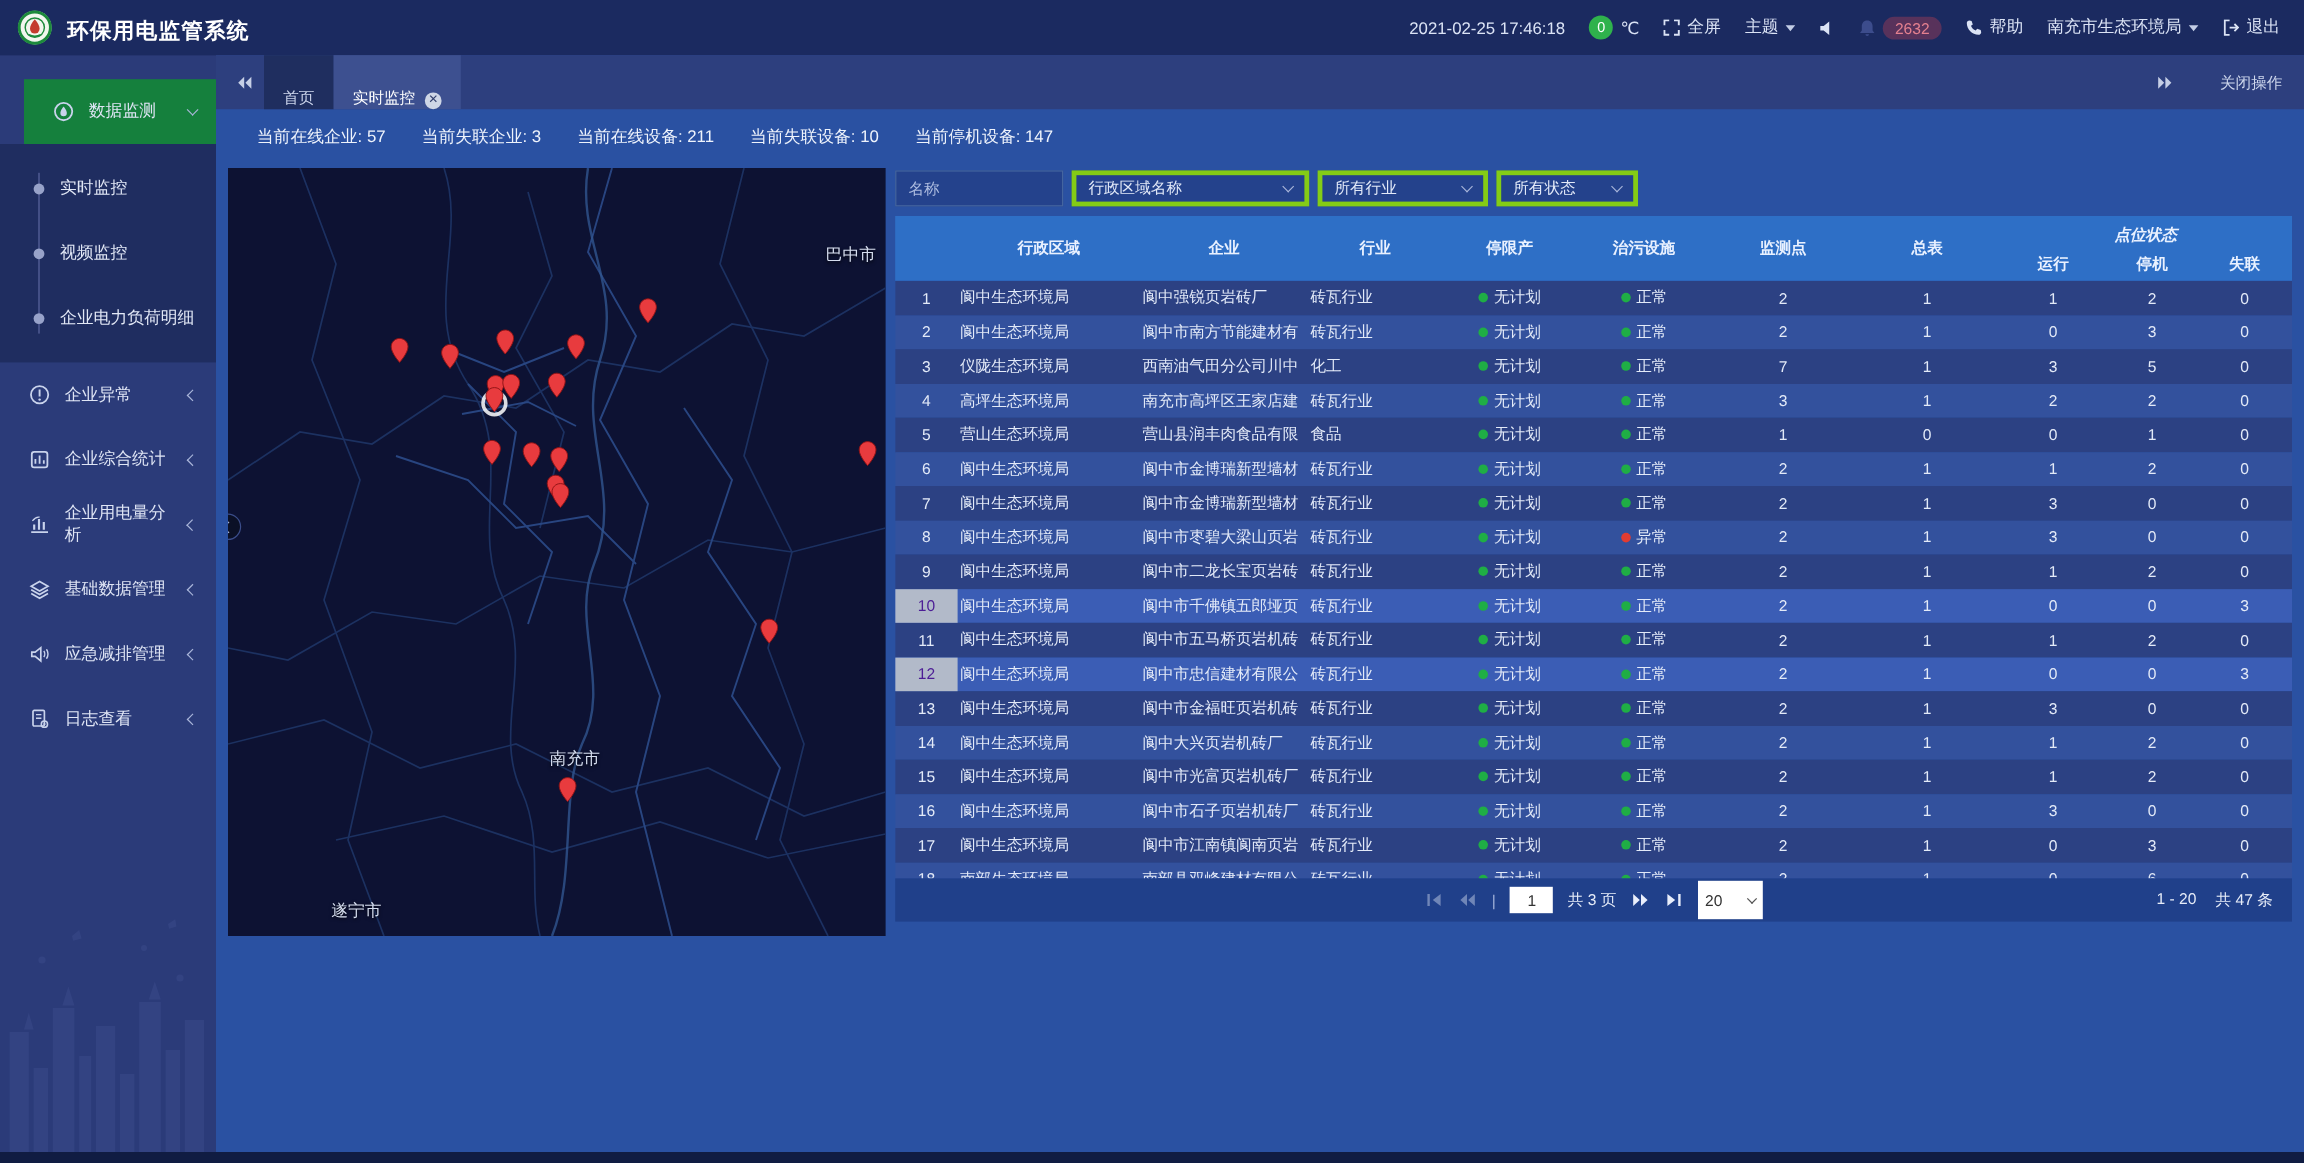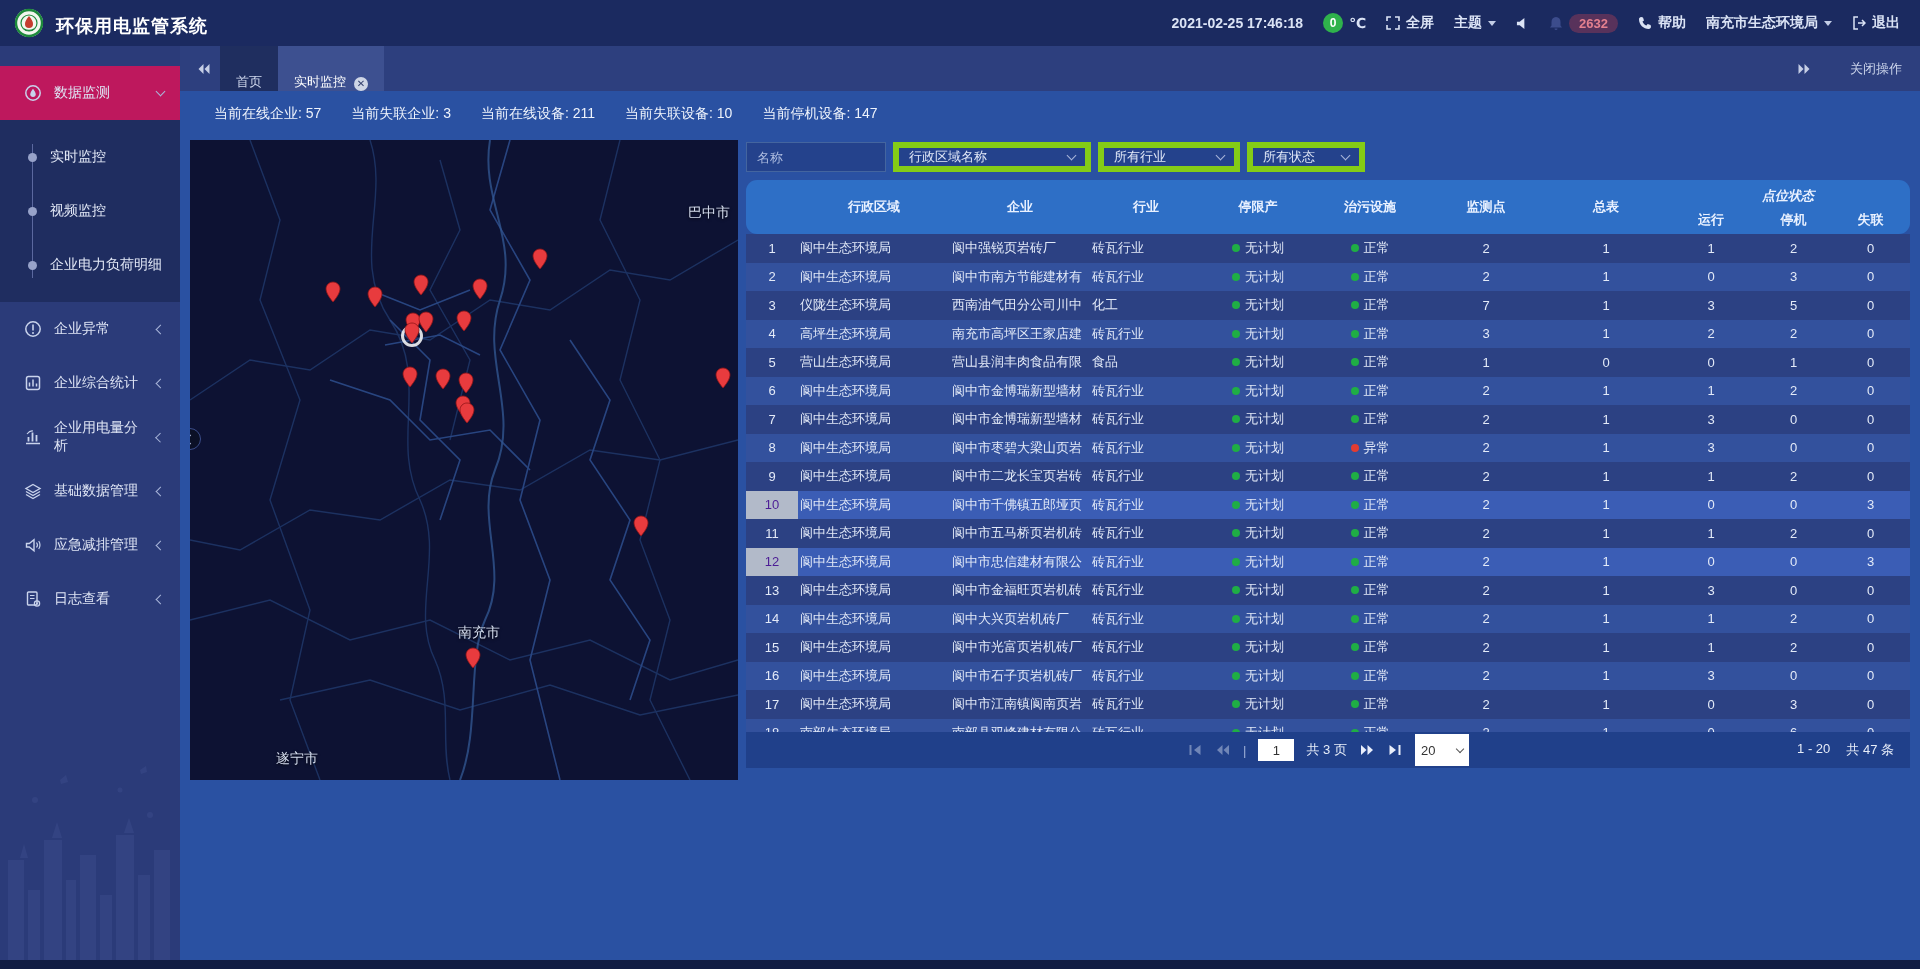--- a/index.html
+++ b/index.html
@@ -4,37 +4,37 @@
 <style>
   * { box-sizing: border-box; margin: 0; padding: 0; }
   html,body { width:1920px; height:969px; overflow:hidden; background:#101c42;
     font-family:"Liberation Sans","DejaVu Sans",sans-serif; color:#e6ecf8; }
 
   
   .topbar { height:46px; background:#1b2a60; display:flex; align-items:center; padding:0 20px 0 14px; }
   .brand { display:flex; align-items:flex-end; gap:12px; }
   .logo { width:30px; height:30px; display:inline-flex; }
   .app-title { font-size:18px; font-weight:bold; letter-spacing:1px; color:#ffffff; }
-  .topbar-right { margin-left:auto; display:flex; align-items:center; gap:20px; font-size:14px; color:#dbe3f5;font-weight:bold; }
+  .topbar-right { margin-left:auto; display:flex; align-items:center; gap:20px; font-size:14px; color:#dbe3f5; }
   .tb-item { display:inline-flex; align-items:center; gap:6px; cursor:pointer; }
   .temp-wrap { display:inline-flex; align-items:center; gap:6px; }
   .temp-badge { width:20px; height:20px; border-radius:50%; background:#2fb24c; color:#fff; font-size:12px;
     display:inline-flex; align-items:center; justify-content:center; }
   .badge { background:rgba(190,62,85,.38); color:#e4808f; padding:2px 10px; border-radius:11px; font-size:13px; }
   .caret { width:0; height:0; border-left:4px solid transparent; border-right:4px solid transparent; border-top:5px solid #c3cde6; display:inline-block; }
 
   
   .main { display:flex; height:914px; }
   .page-footer { height:9px; background:#101c42; }
 
   
   .sidebar { width:180px; background:#2b3b79; flex-shrink:0; position:relative; overflow:hidden; padding-top:20px; }
   .side-item { height:54px; display:flex; align-items:center; gap:12px; padding:0 16px 0 24px;
     font-size:14px; color:#dfe5f5; cursor:pointer; }
-  .side-item.expanded { background:#be185d; }
+  .side-item.expanded { background:#15803d;margin-left:20px; }
   .side-icon { width:18px; height:18px; color:#c9d3ec; display:inline-flex; flex-shrink:0; }
   .side-icon svg { width:18px; height:18px; }
   .side-chevron { margin-left:auto; }
   .chev { display:inline-block; width:7px; height:7px; border-right:1.6px solid #aab6da; border-bottom:1.6px solid #aab6da; }
   .chev.down { transform:rotate(45deg); margin-top:-3px; }
   .chev.left { transform:rotate(135deg); }
   .chev.dark { border-color:#555; width:6px; height:6px; }
   .submenu { background:#1f2d60; position:relative; padding:10px 0; }
   .submenu:before { content:''; position:absolute; left:32px; top:24px; bottom:24px; width:1px; background:#5b689f; }
   .submenu-item { height:54px; display:flex; align-items:center; padding-left:50px; font-size:14px; color:#e2e8f6; position:relative; cursor:pointer; }
@@ -63,27 +63,27 @@
   .pin { position:absolute; width:16px; height:22px; cursor:pointer; }
   .pin-ring { position:absolute; width:22px; height:22px; border:3px solid rgba(255,255,255,.85); border-radius:50%; }
   .map-collapse { position:absolute; left:-11px; top:288px; width:22px; height:22px; border-radius:50%;
     background:#0b1026; border:1px solid #3b4d8a; color:#dfe5f5; display:flex; align-items:center; justify-content:center; cursor:pointer; z-index:5; }
 
   
   .table-panel { flex:1; height:628px; display:flex; flex-direction:column; min-width:0; }
   .filters { display:flex; gap:7px; margin:2px 0 8px; }
   .f-input { width:140px; height:30px; background:#24428c; border:1px solid #44659f; color:#e6ecf8; font-size:13px; padding:0 10px; outline:none; }
   .f-input::placeholder { color:#aebde0; opacity:1; }
-  .f-select { height:30px; background:#24428c; border:6px solid #84cc16; color:#e2e9f8; font-size:13px;
+  .f-select { height:30px; background:#24428c; border:4px solid #84cc16; color:#e2e9f8; font-size:13px;
     padding:0 10px; display:flex; align-items:center; justify-content:space-between; cursor:pointer; }
   .f-select.w-region { width:198px; } .f-select.w-industry { width:142px; } .f-select.w-status { width:118px; }
 
   .grid-table { --cols:52px 152px 140px 112px 112px 112px 120px 120px 90px 75px 79px; display:flex; flex-direction:column; flex:1; min-height:0; }
   .thead { display:grid; grid-template-columns:var(--cols); grid-template-rows:26px 28px; background:#2e6fc6;
-    font-size:13px; font-weight:bold; color:#e9f1ff; flex-shrink:0;border-radius:11px; }
+    font-size:13px; font-weight:bold; color:#e9f1ff; flex-shrink:0; }
   .th { display:flex; align-items:center; justify-content:center; }
   .th.c1{grid-column:1;grid-row:1/3} .th.c2{grid-column:2;grid-row:1/3} .th.c3{grid-column:3;grid-row:1/3}
   .th.c4{grid-column:4;grid-row:1/3} .th.c5{grid-column:5;grid-row:1/3} .th.c6{grid-column:6;grid-row:1/3}
   .th.c7{grid-column:7;grid-row:1/3} .th.c8{grid-column:8;grid-row:1/3}
   .th.group { grid-column:9/12; grid-row:1; font-style:italic; align-items:flex-end; padding-bottom:1px; }
   .th.s1{grid-column:9;grid-row:2} .th.s2{grid-column:10;grid-row:2} .th.s3{grid-column:11;grid-row:2}
 
   .tbody { flex:1; overflow:hidden; }
   .trow { display:grid; grid-template-columns:var(--cols); height:28.5px; font-size:13px; color:#e3eaf8; align-items:stretch; }
   .trow:nth-child(odd) { background:#2c4183; }

